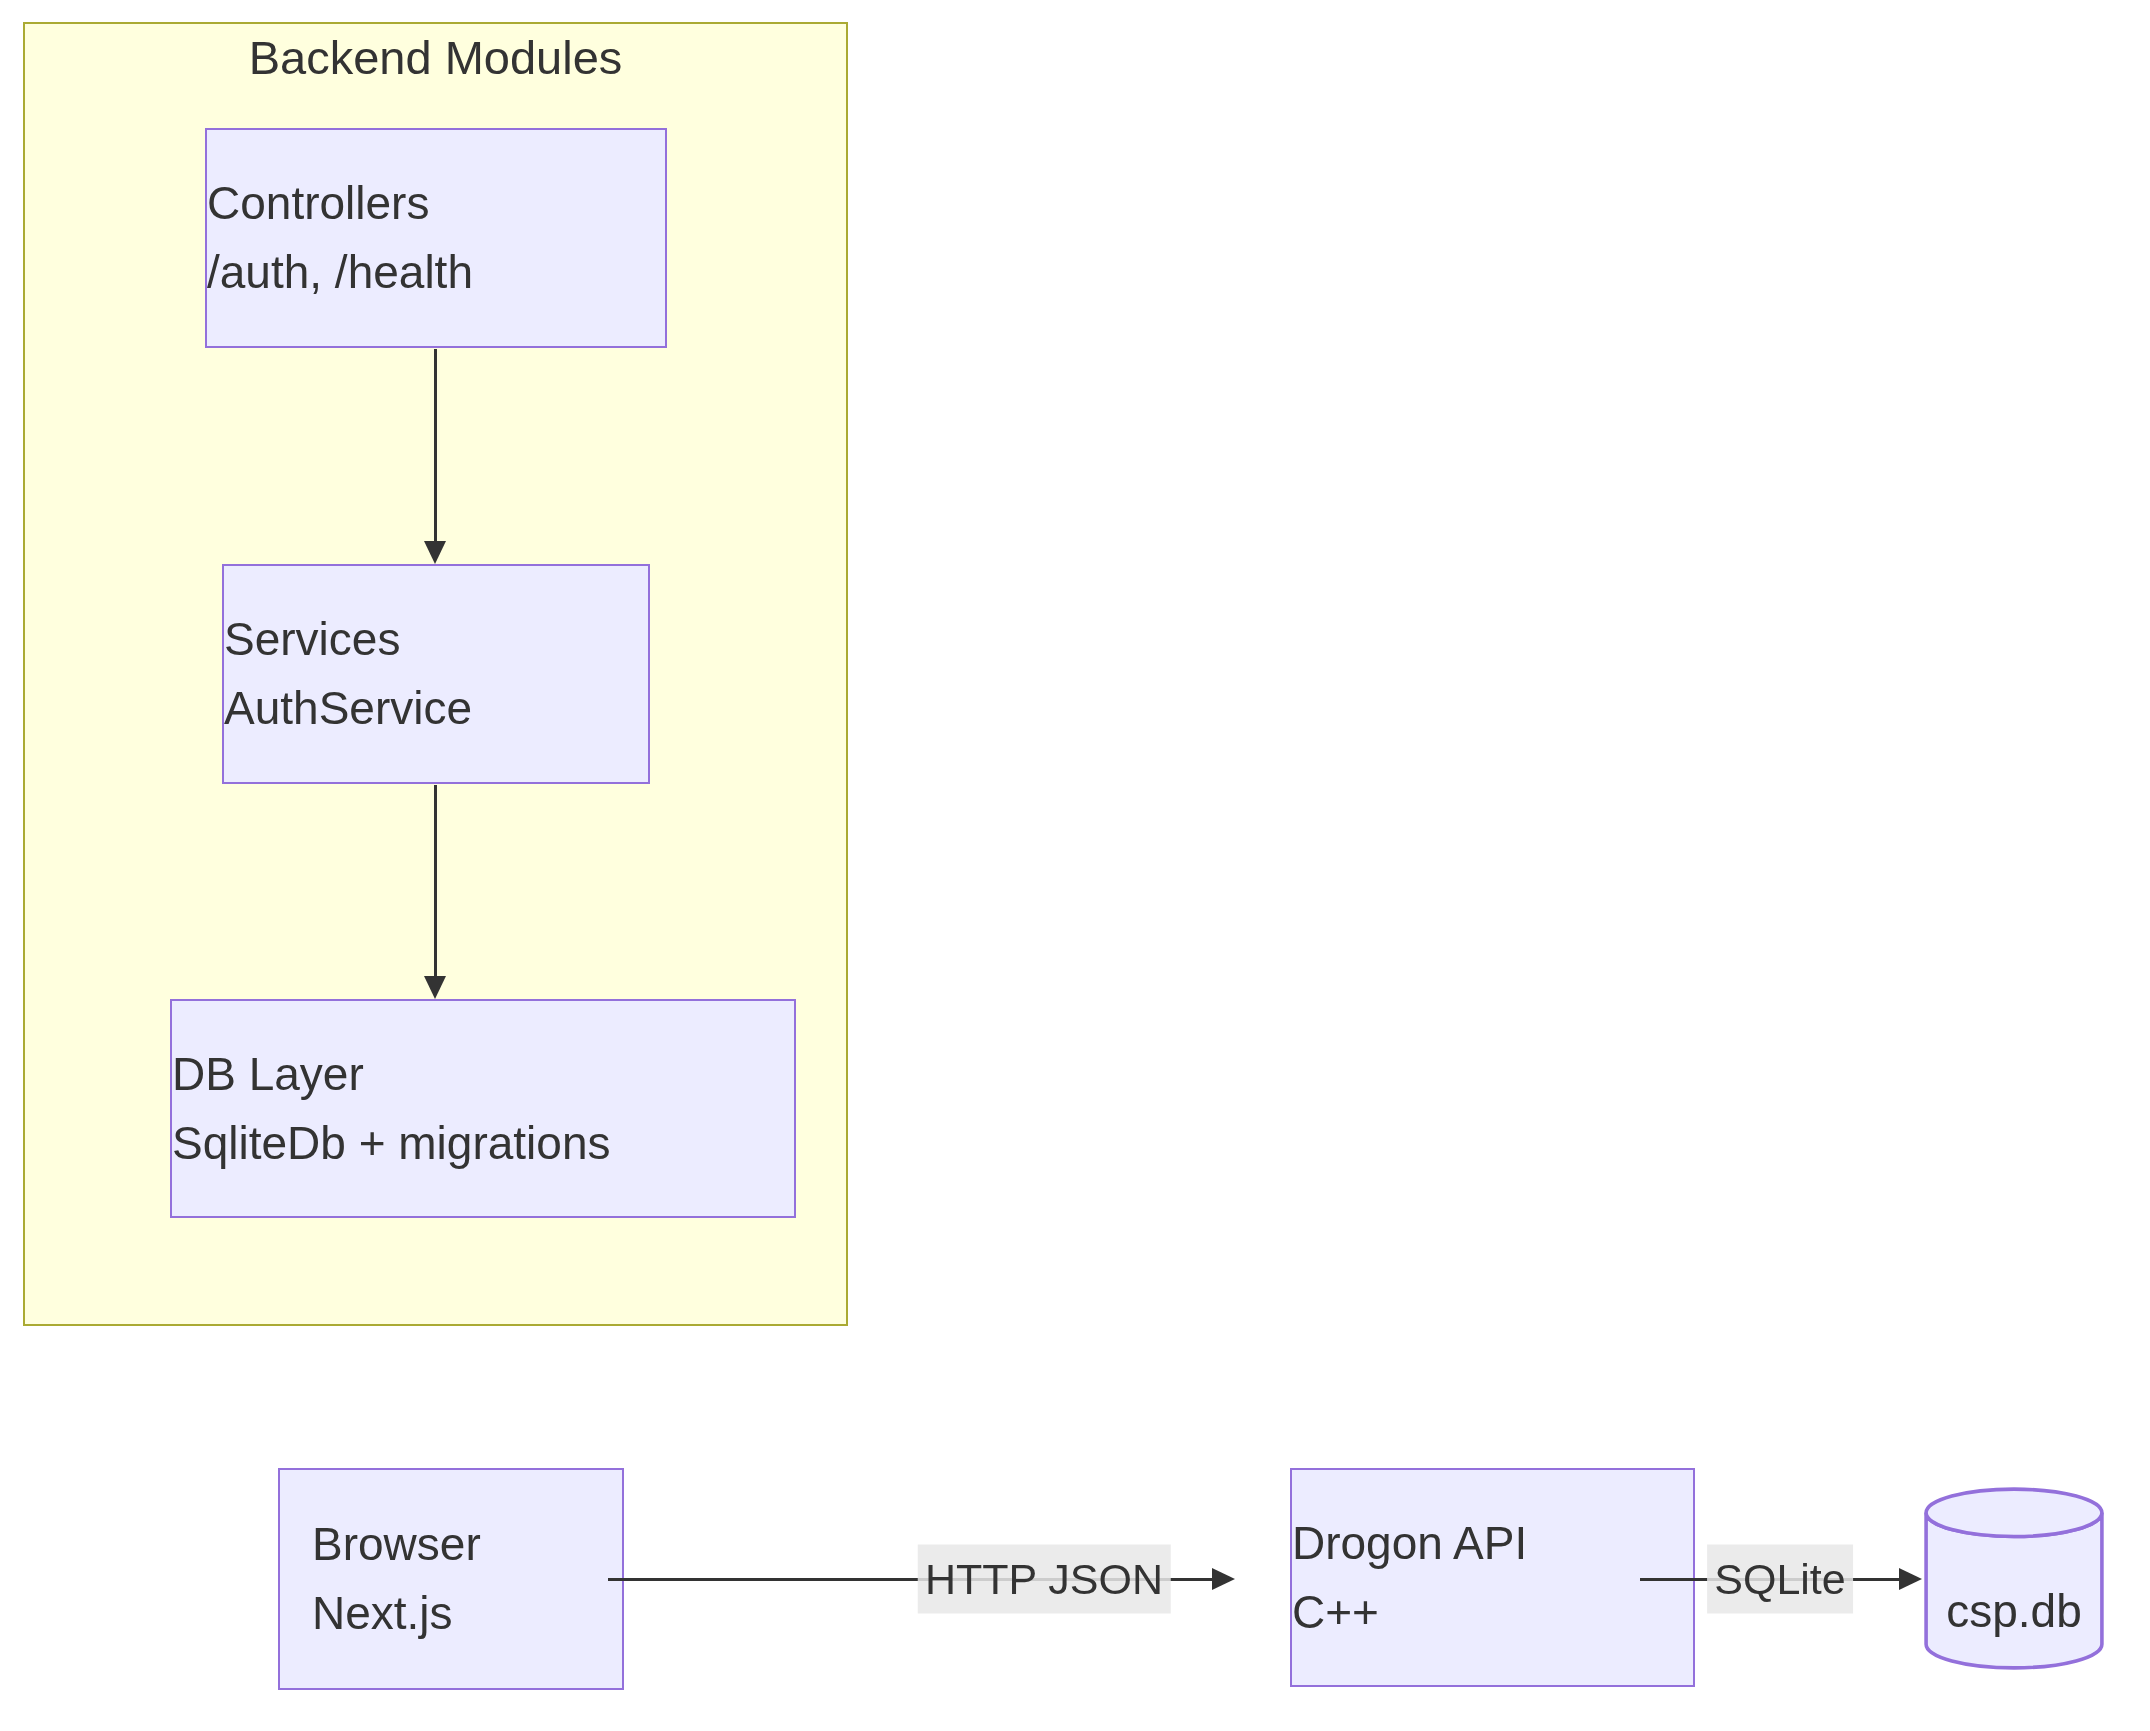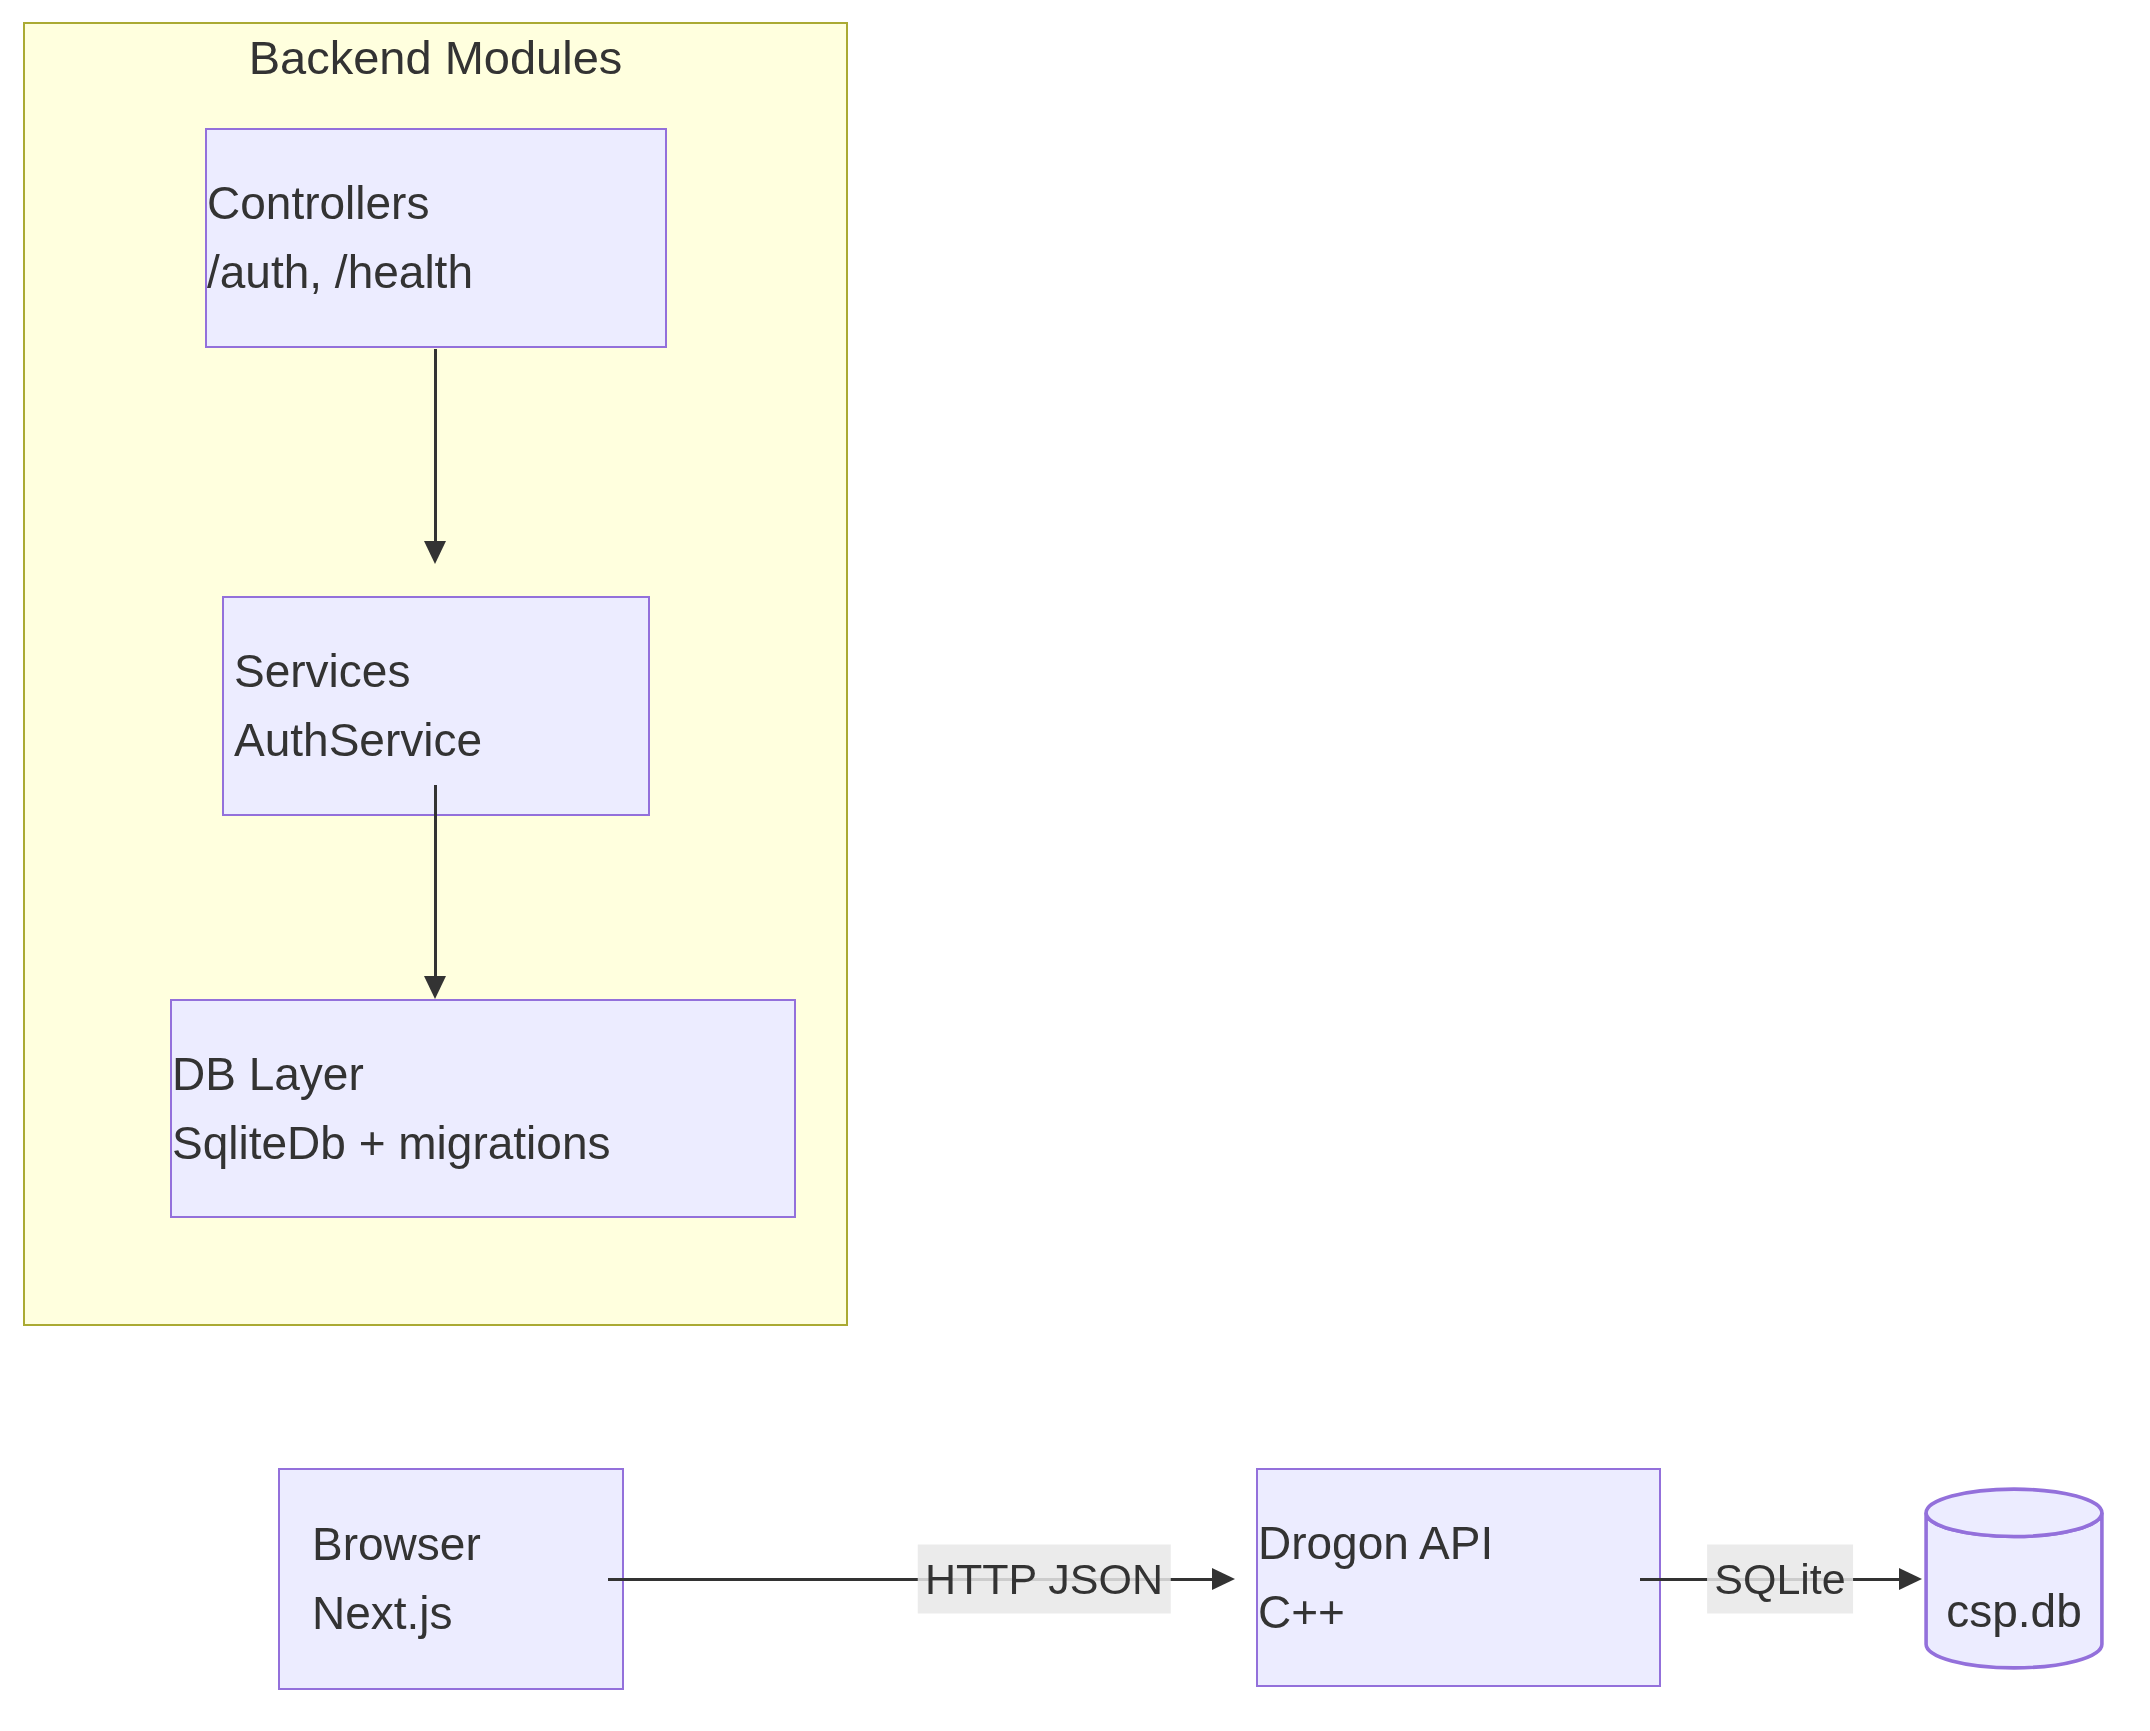--- a/index.html
+++ b/index.html
@@ -45,24 +45,24 @@
     display: flex;
     flex-direction: column;
     align-items: flex-start;
     justify-content: center;
     text-align: center;
     font-size: 46px;
     line-height: 1.5;
     color: var(--text, #333333);
   }
   .node-controllers { left: 205px; top: 128px;  width: 462px; height: 220px; }
-  .node-services    { left: 222px; top: 596px;  width: 428px; height: 220px; padding-left: 10px; }
+  .node-services    { left: 222px; top: 564px;  width: 428px; height: 220px; }
   .node-db-layer    { left: 123px; top: 999px; width: 626px; height: 219px; margin-left: 47px; }
   .node-browser     { left: 278px; top: 1468px; width: 346px; height: 222px; padding-left: 32px; }
-  .node-drogon      { left: 1256px; top: 1468px; width: 405px; height: 219px; }
+  .node-drogon      { left: 1290px; top: 1468px; width: 405px; height: 219px; }
 
   
   .vline {
     position: absolute;
     width: 2.9px;
     background: var(--edge, #333333);
   }
   .hline {
     position: absolute;
     height: 2.9px;

